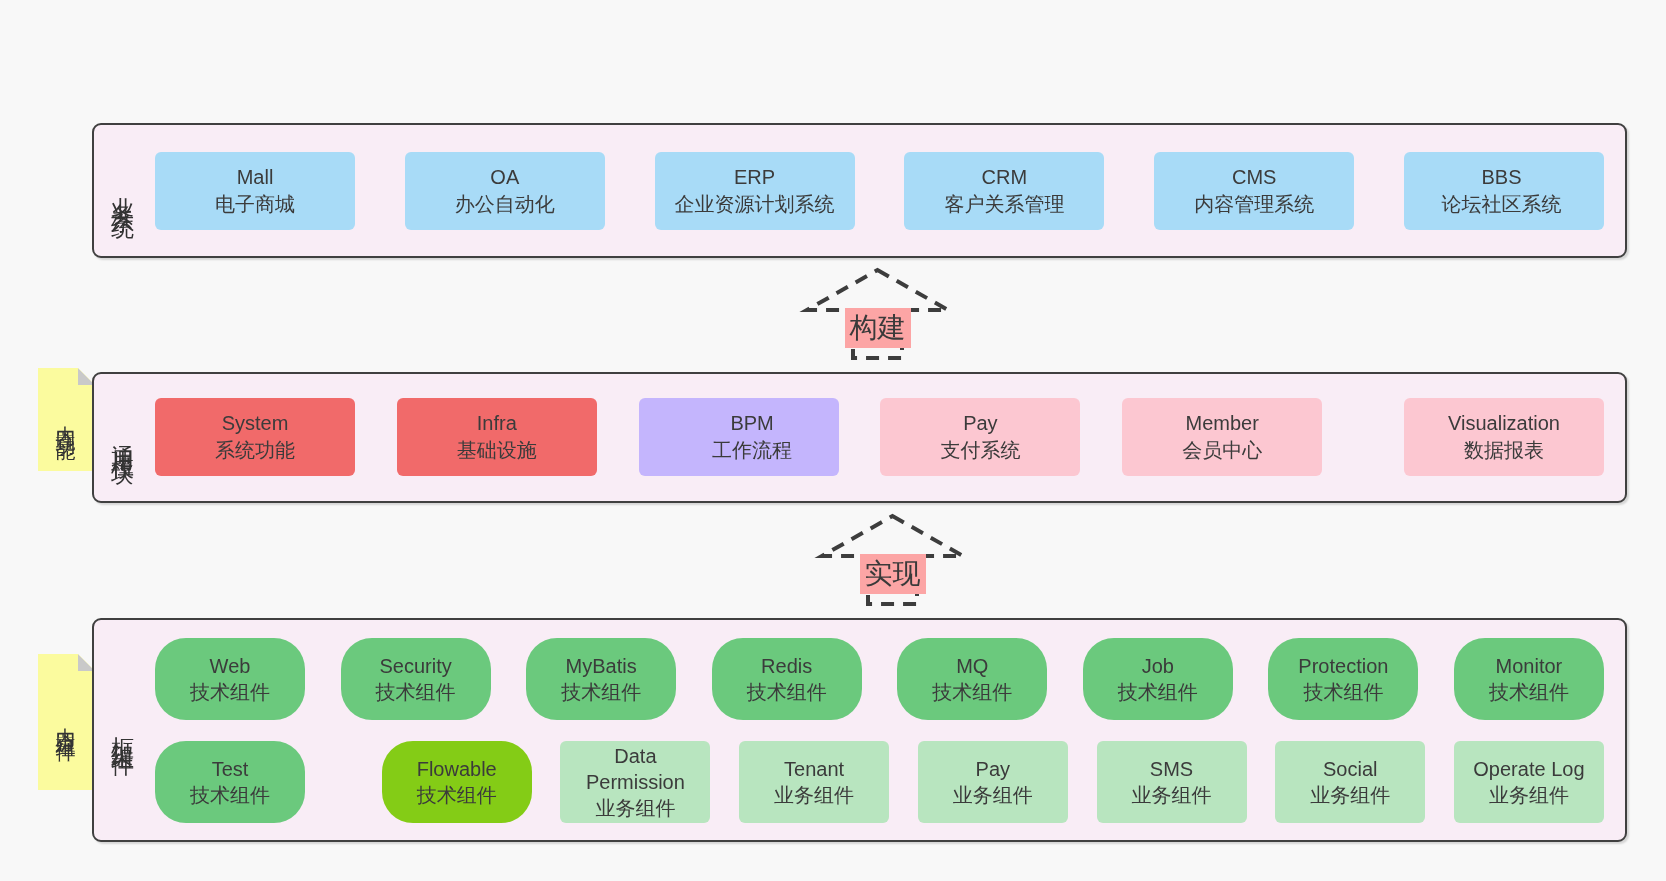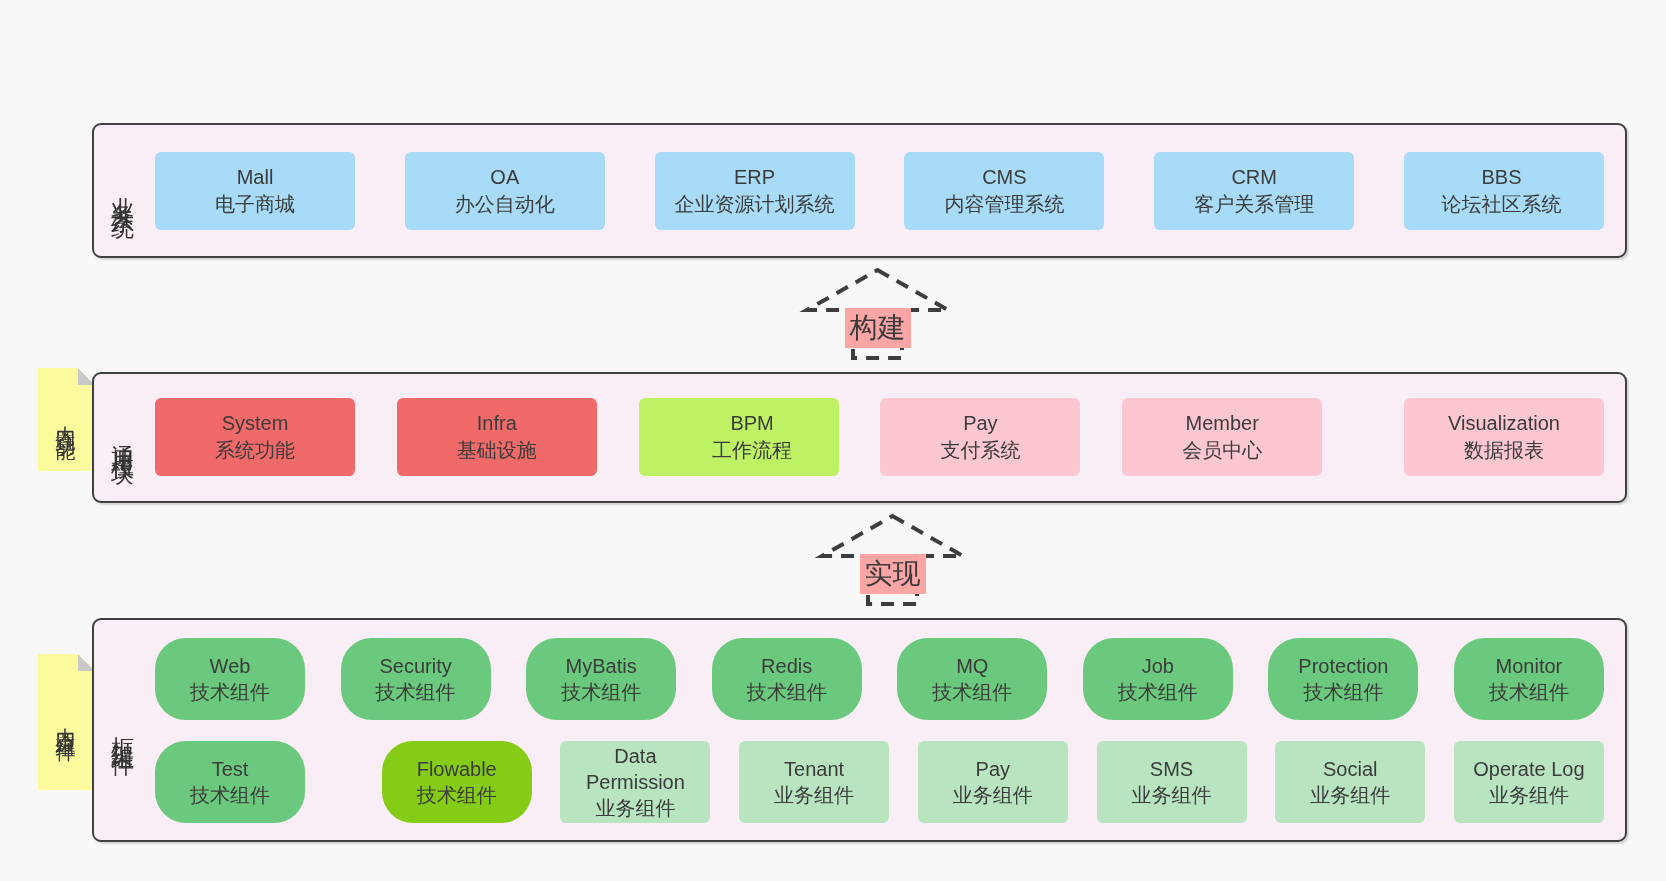--- a/index.html
+++ b/index.html
@@ -106,26 +106,26 @@
           </div>
           <div class="box c-blue" style="background: rgb(168, 219, 247);">
             <div>OA</div>
             <div>办公自动化</div>
           </div>
           <div class="box c-blue" style="background: rgb(168, 219, 247);">
             <div>ERP</div>
             <div>企业资源计划系统</div>
           </div>
           <div class="box c-blue" style="background: rgb(168, 219, 247);">
+            <div>CRM</div>
+            <div>客户关系管理</div>
+          </div>
+          <div class="box c-blue" style="background: rgb(168, 219, 247);">
             <div>CMS</div>
             <div>内容管理系统</div>
-          </div>
-          <div class="box c-blue" style="background: rgb(168, 219, 247);">
-            <div>CRM</div>
-            <div>客户关系管理</div>
           </div>
           <div class="box c-blue" style="background: rgb(168, 219, 247); padding-left: 8px;">
             <div>BBS</div>
             <div>论坛社区系统</div>
           </div>
         </div>
       </div>
   </section>
 
   <div class="arrow" id="arrow-build">
@@ -140,21 +140,21 @@
     <div class="rows">
         <div class="box-row">
           <div class="box c-red" style="background: rgb(241, 106, 106);">
             <div>System</div>
             <div>系统功能</div>
           </div>
           <div class="box c-red" style="background: rgb(241, 106, 106);">
             <div>Infra</div>
             <div>基础设施</div>
           </div>
-          <div class="box c-pink" style="background: #bef264; padding-left: 40px;">
+          <div class="box c-pink" style="background: #c4b5fd; padding-left: 40px;">
             <div>BPM</div>
             <div>工作流程</div>
           </div>
           <div class="box c-pink" style="background: rgb(252, 199, 209);">
             <div>Pay</div>
             <div>支付系统</div>
           </div>
           <div class="box c-pink" style="background: rgb(252, 199, 209);">
             <div>Member</div>
             <div>会员中心</div>

